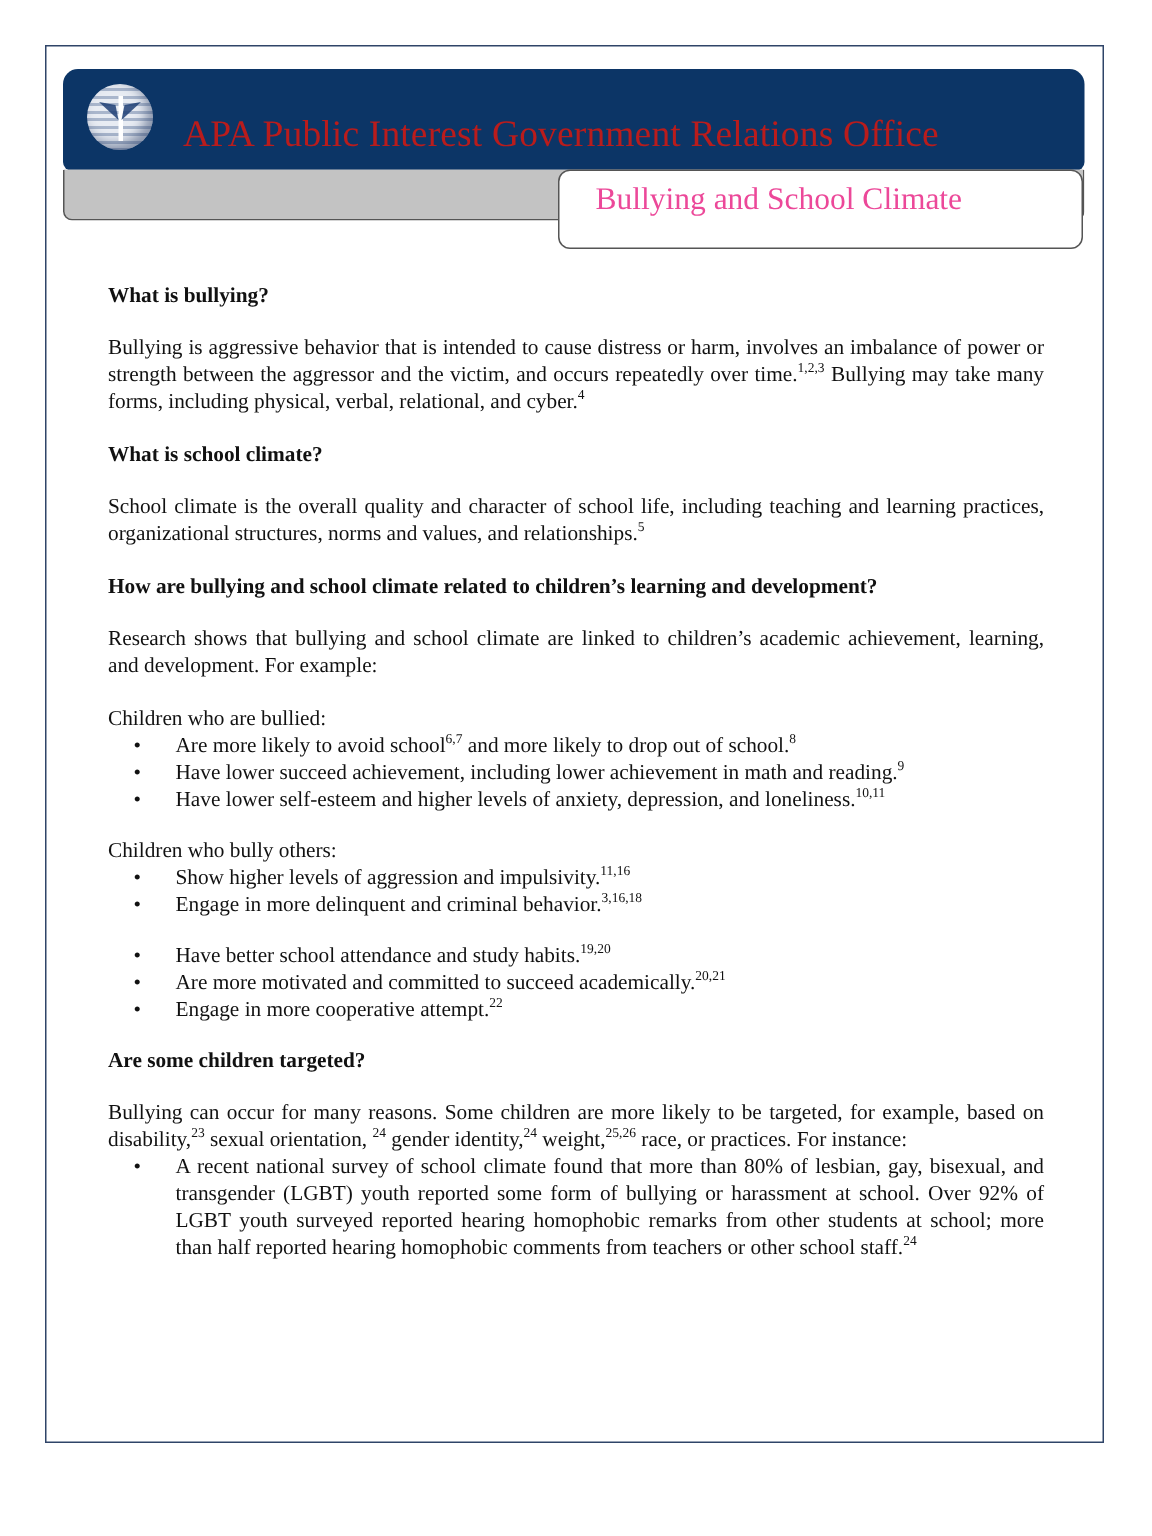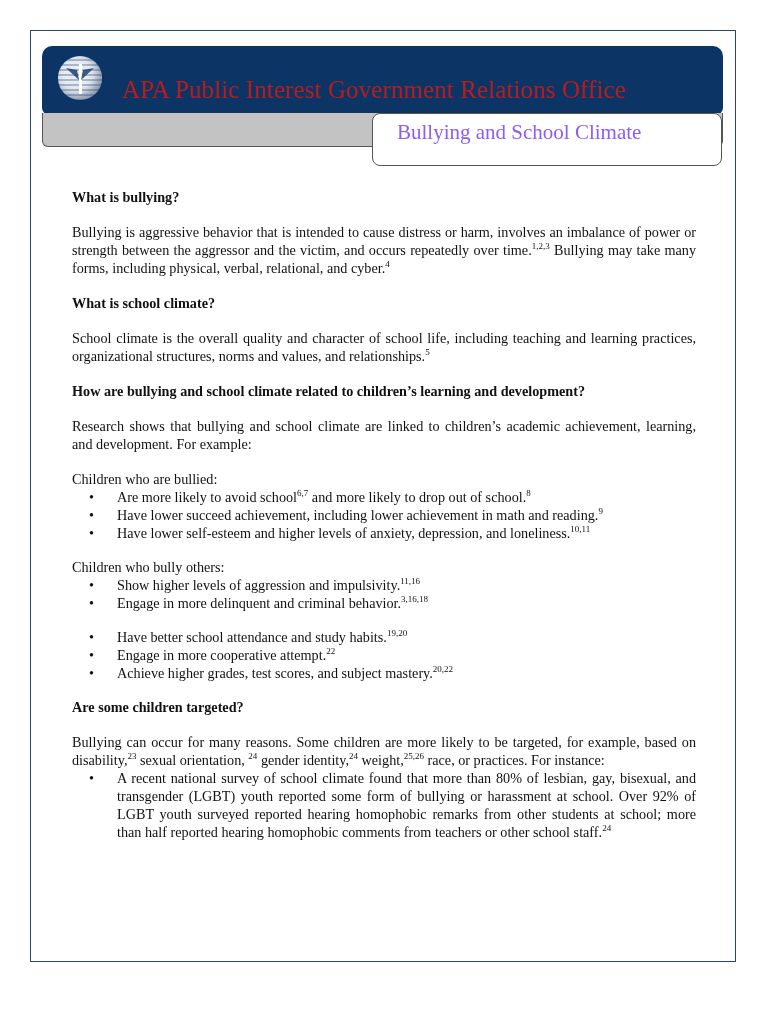--- a/index.html
+++ b/index.html
@@ -13,21 +13,21 @@
           background: repeating-linear-gradient(180deg, #e8ecf3 0 3px, #a9b6cc 3px 5px);
           box-shadow: inset -4px -4px 8px rgba(40,60,100,0.5); overflow: hidden; }
   .logo svg { position: absolute; left: 0; top: 0; }
   .header-title { position: absolute; left: 122px; top: 76px; font-size: 25px; color: #b91c1c;
                   white-space: nowrap; letter-spacing: 0.1px; }
   .gray-bar { position: absolute; left: 42px; top: 113px; width: 681px; height: 34px;
               background: #c3c3c3; border: 1px solid #555; border-top: none; border-radius: 0 0 6px 6px;
               box-sizing: border-box; }
   .subtitle-box { position: absolute; left: 372px; top: 113px; width: 350px; height: 53px;
                   background: #fff; border: 1px solid #555; border-radius: 8px; box-sizing: border-box; }
-  .subtitle { position: absolute; left: 397px; top: 120px; font-size: 21px; color: #8b5cf6; white-space: nowrap; }
+  .subtitle { position: absolute; left: 397px; top: 120px; font-size: 21px; color: #ec4899; white-space: nowrap; }
   .content { position: absolute; left: 72px; top: 188px; width: 624px; font-size: 14.2px; line-height: 18px; }
   .content p { margin: 0; text-align: justify; }
   .h { font-weight: bold; }
   .gap { height: 17px; }
   .gap-s { height: 16px; }
   sup { font-size: 9px; line-height: 0; vertical-align: 6px; }
   ul { margin: 0; padding: 0; list-style: none; }
   ul li { position: relative; padding-left: 45px; text-align: justify; }
   ul li::before { content: "•"; position: absolute; left: 17px; top: 0; }
 </style>
@@ -75,22 +75,22 @@
 
   <p>Children who bully others:</p>
   <ul>
     <li><span>Show higher levels of aggression and impulsivity.</span><sup>11,16</sup></li>
     <li><span>Engage in more delinquent and criminal behavior.</span><sup>3,16,18</sup></li>
   </ul>
   <div class="gap-s"></div>
 
   <ul>
     <li><span>Have better school attendance and study habits.</span><sup>19,20</sup></li>
+    <li><span>Are more motivated and committed to succeed academically.</span><sup>20,21</sup></li>
     <li><span>Engage in more cooperative attempt.</span><sup>22</sup></li>
-    <li><span>Achieve higher grades, test scores, and subject mastery.</span><sup>20,22</sup></li>
   </ul>
   <div class="gap-s"></div>
 
   <p class="h">Are some children targeted?</p>
   <div class="gap"></div>
   <p><span>Bullying can occur for many reasons. Some children are more likely to be targeted, for example, based on disability,</span><sup>23</sup><span> sexual orientation, </span><sup>24</sup><span> gender identity,</span><sup>24</sup><span> weight,</span><sup>25,26</sup><span> race, or practices.  For instance:</span></p>
   <ul>
     <li style="padding-left:45px;"><span>A recent national survey of school climate found that more than 80% of lesbian, gay, bisexual, and transgender (LGBT) youth reported some form of bullying or harassment at school.  Over 92% of LGBT youth surveyed reported hearing homophobic remarks from other students at school; more than half reported hearing homophobic comments from teachers or other school staff.</span><sup>24</sup></li>
   </ul>
 </div>

